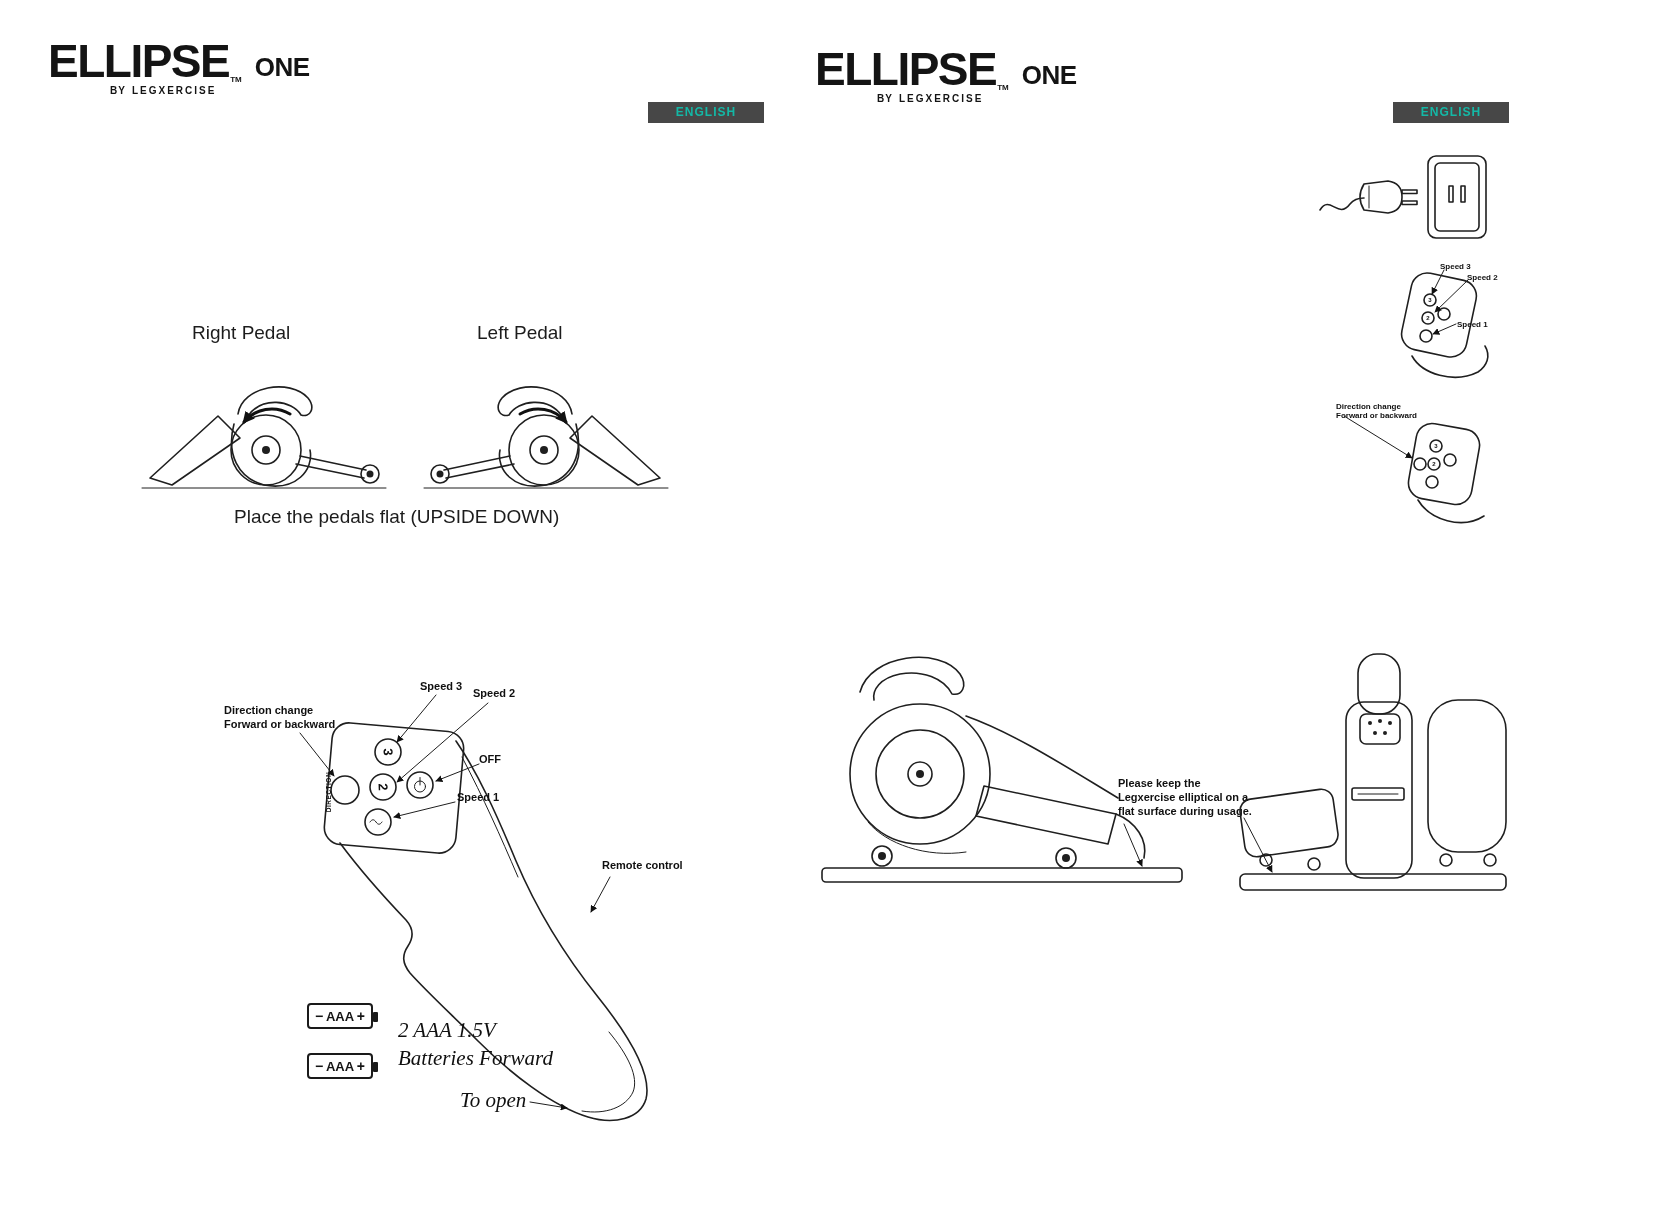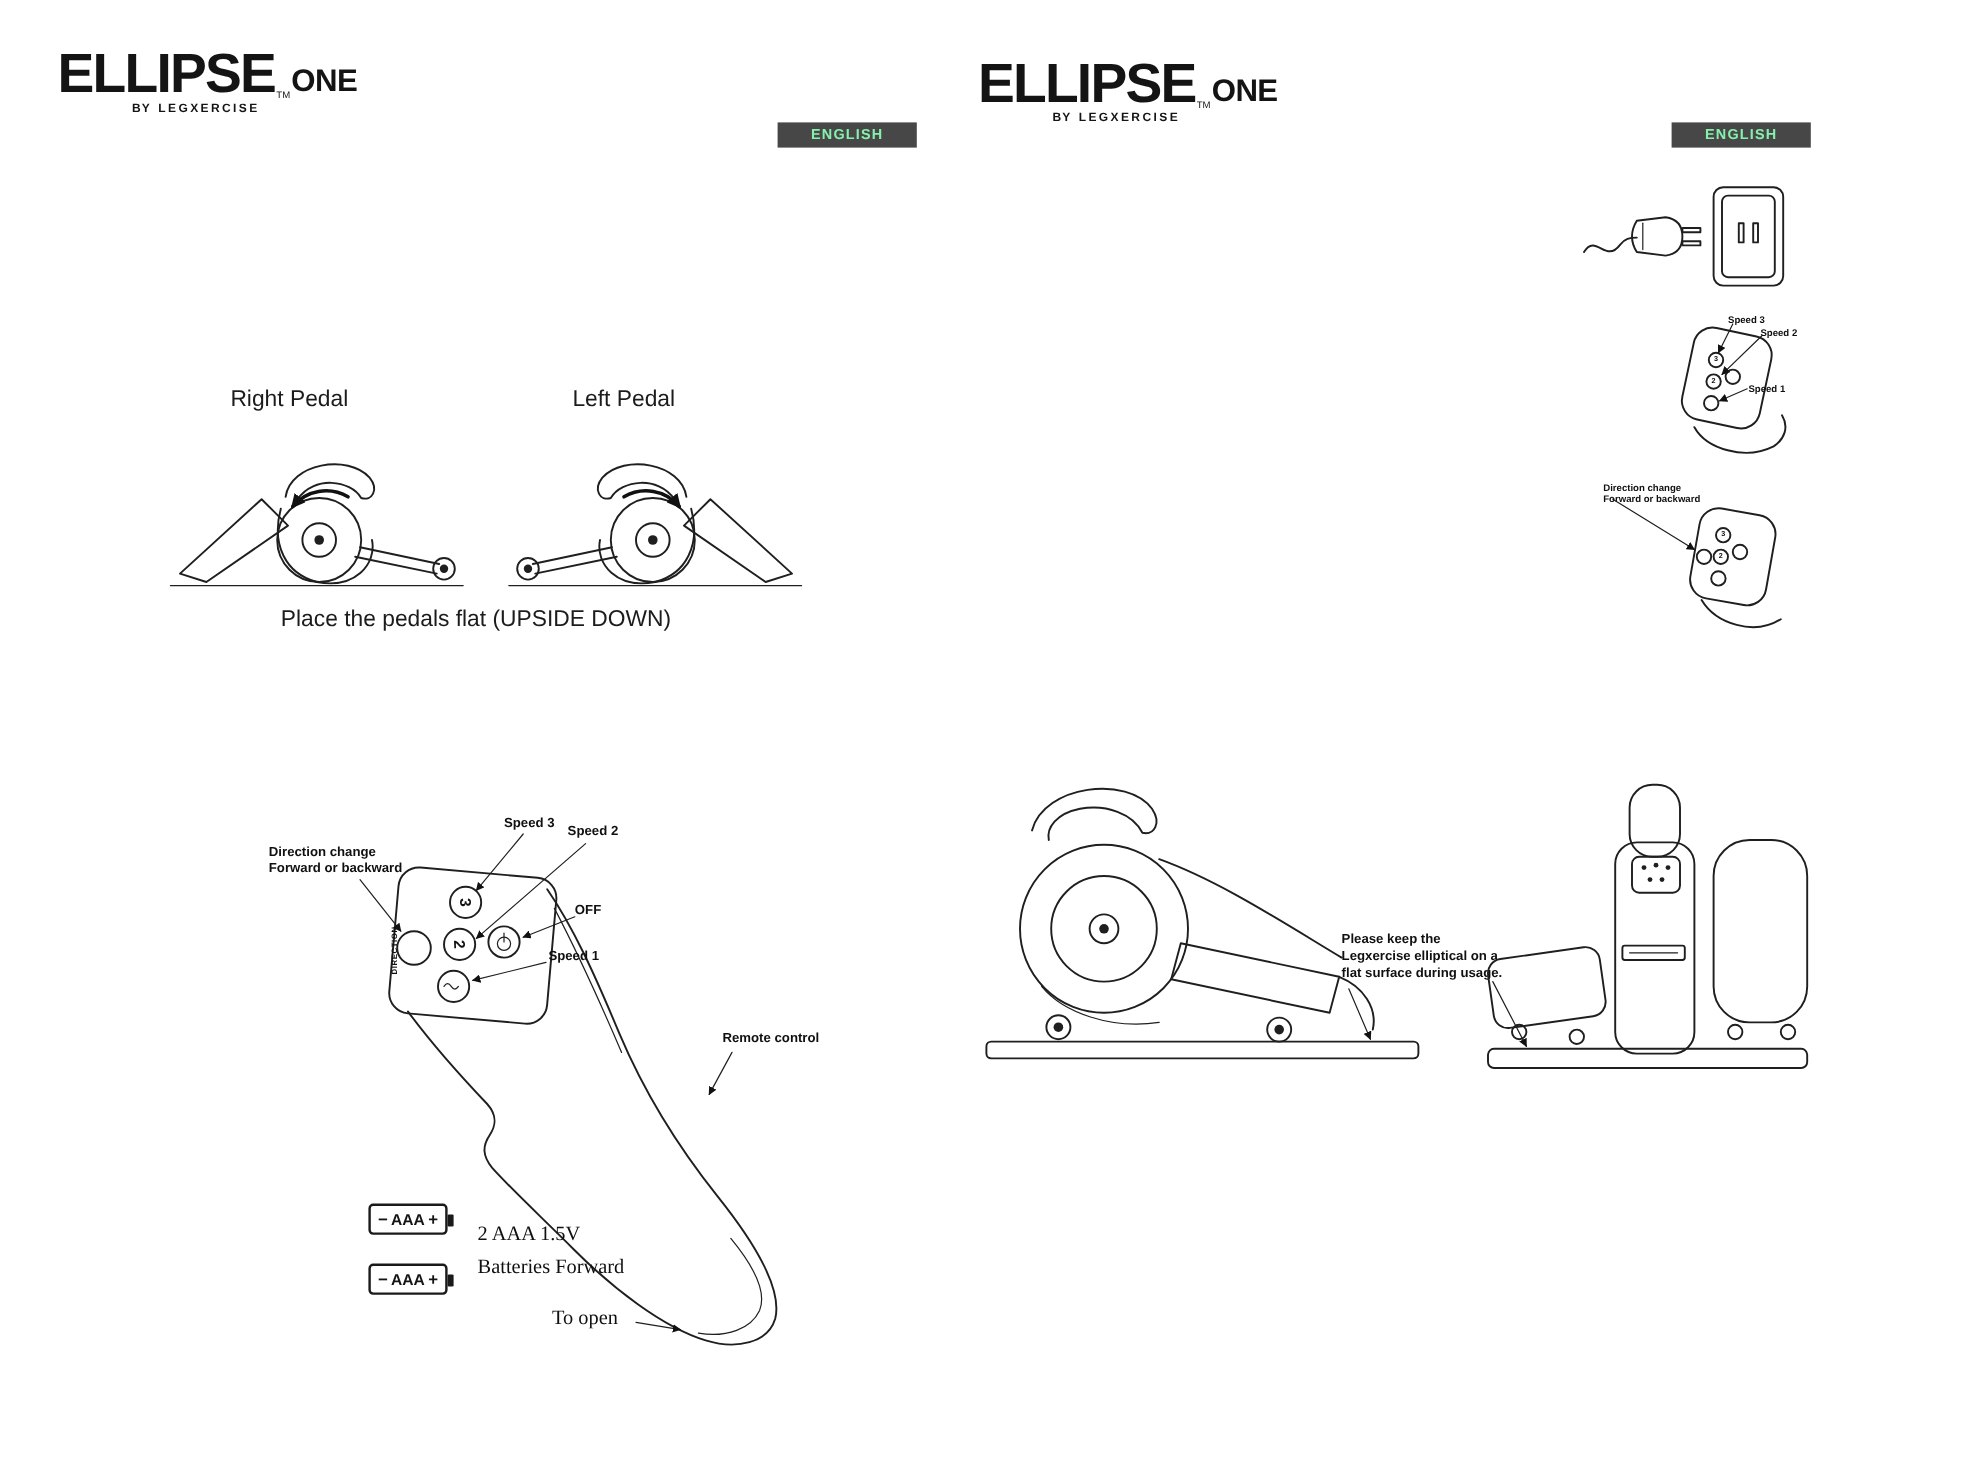--- a/index.html
+++ b/index.html
@@ -4,33 +4,33 @@
 <style>
   * { margin:0; padding:0; box-sizing:border-box; }
   html,body { background:#ffffff; }
   body { font-family:"Liberation Sans", sans-serif; color:#141414; }
   .sheet { position:relative; width:1656px; height:1225px; background:#fff; overflow:hidden; }
   .abs { position:absolute; }
 
   
   .logo-row { display:flex; align-items:flex-end; }
   .logo-main { font-size:46px; font-weight:900; letter-spacing:-1.5px; line-height:1; }
-  .logo-tm { font-size:8px; font-weight:400; margin:1px 1px 0 1px; }
+  .logo-tm { font-size:8px; font-weight:700; margin:1px 13px 0 1px; }
   .logo-one { font-size:26px; font-weight:900; align-self:flex-end; margin-bottom:1px; letter-spacing:-0.5px; }
   .logo-by { margin-top:1px; padding-left:62px; display:flex; align-items:center; gap:6px; }
   .logo-by .by { font-size:10px; font-weight:700; letter-spacing:1px; }
   .logo-by .brand { font-size:10px; font-weight:900; letter-spacing:2px; }
 
-  .lang-badge { background:#474747; color:#86efac; width:116px; height:21px; font-size:12px;
+  .lang-badge { background:#474747; color:#14b8a6; width:116px; height:21px; font-size:12px;
                 font-weight:bold; text-align:center; line-height:21px; letter-spacing:1px; }
 
   .h-label { font-size:19px; font-weight:normal; color:#1c1c1c; }
   .small-label { font-size:11px; font-weight:bold; color:#101010; line-height:14px; }
   .tiny-label { font-size:8px; font-weight:bold; color:#101010; line-height:9px; }
-  .serif-label { font-family:"Liberation Serif", serif; font-size:17px; color:#101010; }
+  .serif-label { font-family:"Liberation Serif", serif; font-size:21px; color:#101010;font-style:italic; }
   .note { font-size:11px; font-weight:bold; line-height:14px; width:134px; color:#101010; }
 
   .battery { position:absolute; width:66px; height:26px; border:2.5px solid #1a1a1a; border-radius:4px;
              display:flex; align-items:center; justify-content:space-between; padding:0 6px;
              font-weight:bold; font-size:13px; background:#fff; }
   .battery::after { content:""; position:absolute; right:-7px; top:7px; width:5px; height:10px;
                     background:#1a1a1a; border-radius:1px; }
   .battery .sign { font-size:14px; font-weight:bold; }
 
   svg { overflow:visible; }

